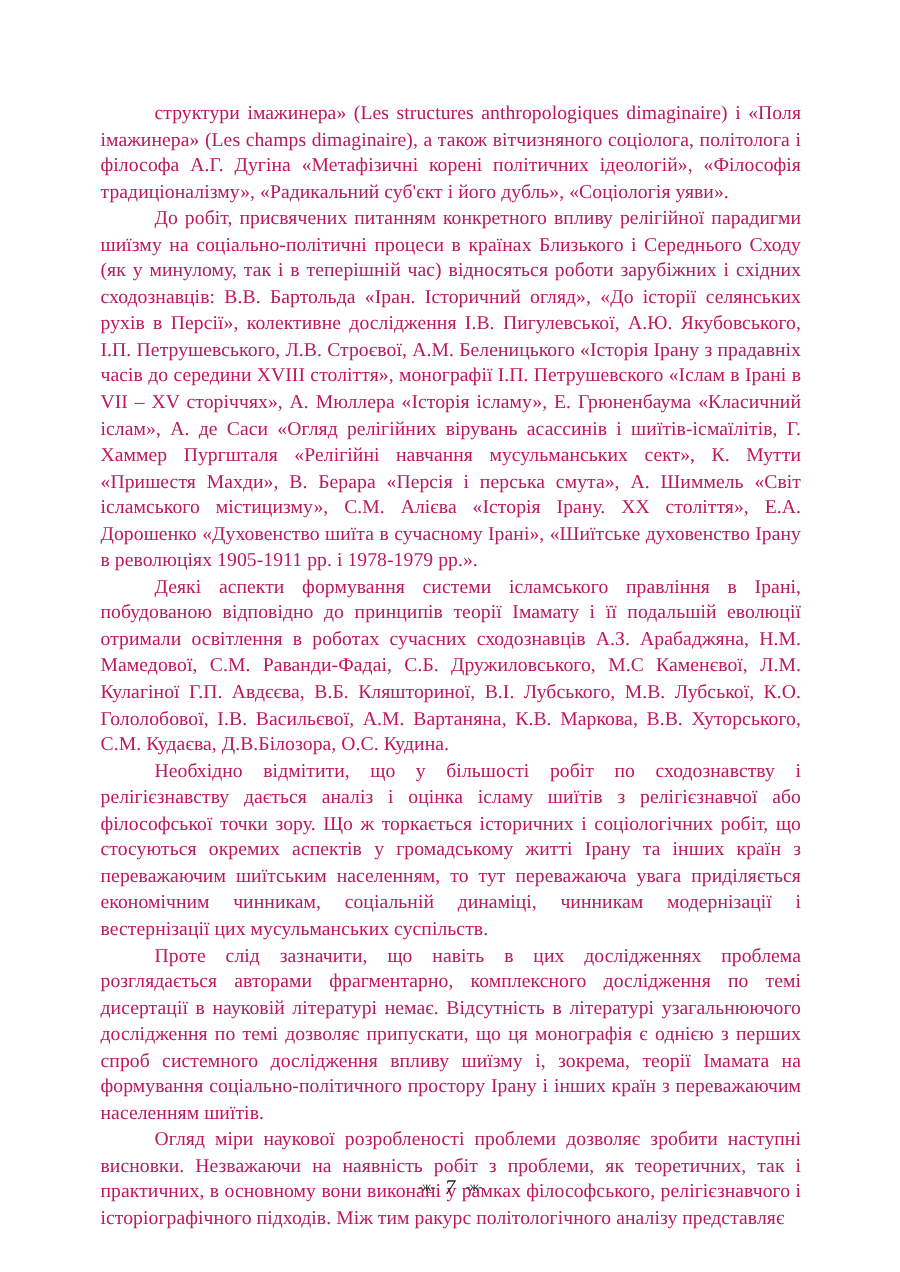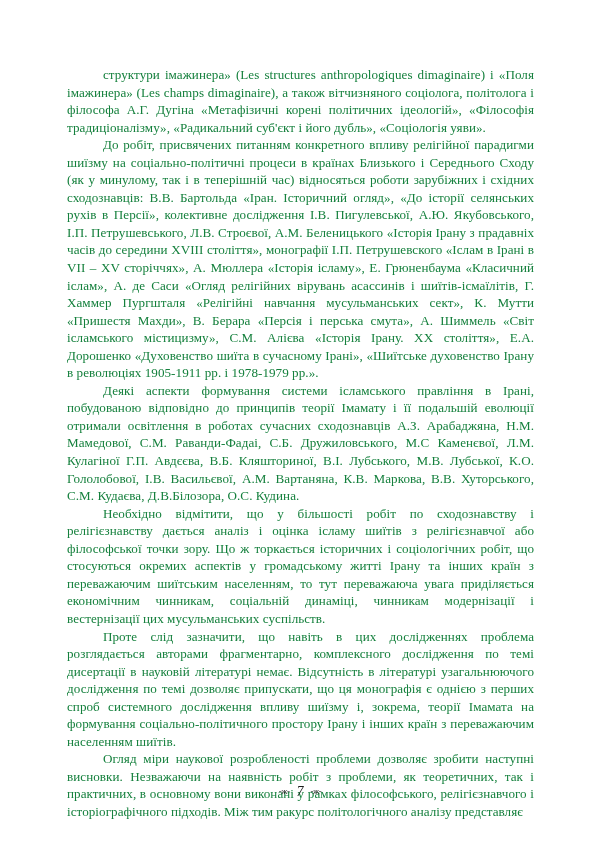--- a/index.html
+++ b/index.html
@@ -26,21 +26,21 @@
     top: 66px;
     width: 467px;
   }
   p.para {
     margin: 0;
     padding: 0;
     text-align: justify;
     text-indent: 36px;
     font-size: 13.1px;
     line-height: 17.55px;
-    color: #15803d;
+    color: #be185d;
     letter-spacing: 0.05px;
     word-spacing: 0px;
     -webkit-font-smoothing: antialiased;
   }
   .page-footer {
     position: absolute;
     left: 0;
     top: 782px;
     width: 600px;
     text-align: center;

